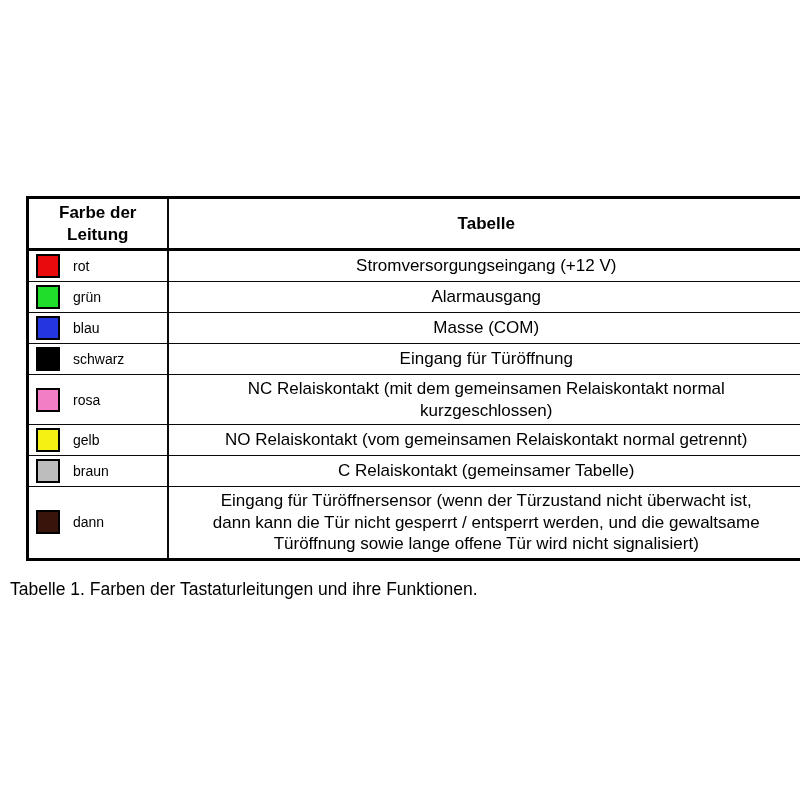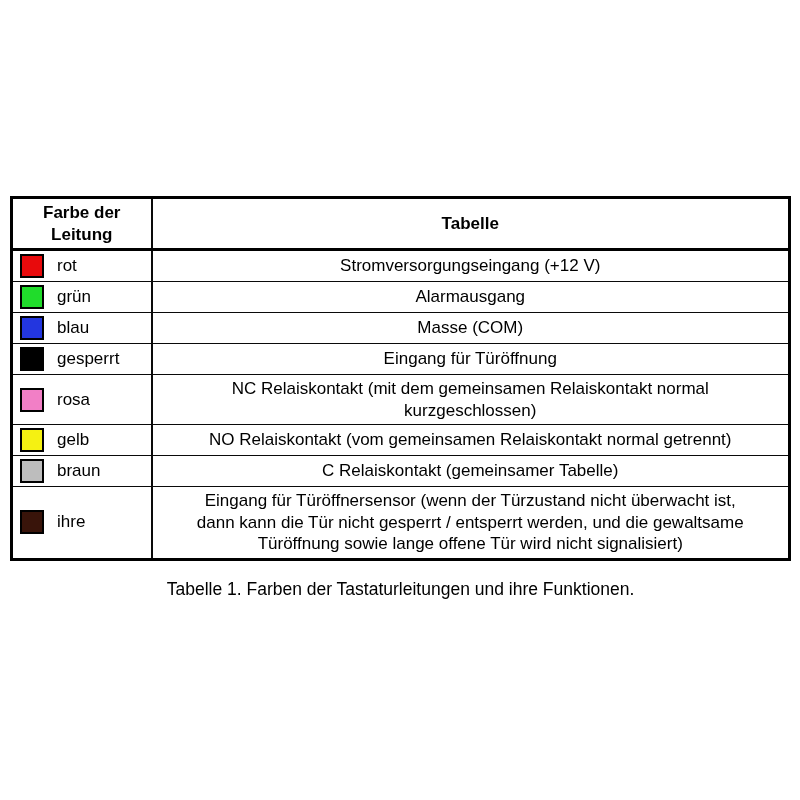--- a/index.html
+++ b/index.html
@@ -11,21 +11,21 @@
   }
   .stage {
     position: relative;
     width: 800px;
     height: 800px;
     background: #ffffff;
     overflow: hidden;
   }
   .tbl-wrap {
     position: absolute;
-    left: 10px;
+    left: 26px;
     top: 196px;
     width: 617px;
   }
   table.wire-table {
     border-collapse: collapse;
     table-layout: fixed;
     width: 781px;
     border: 3px solid #000000;
   }
   table.wire-table col.c1 { width: 140px; }
@@ -41,21 +41,21 @@
   table.wire-table thead th {
     border-bottom: 3px solid #000000;
     font-size: 17px;
     font-weight: bold;
     line-height: 21.5px;
     text-align: center;
     padding: 3px 4px;
   }
   td.color-cell {
     padding: 3px 20px 3px 7px;
-    font-size: 17px;
+    font-size: 14px;
   }
   .color-cell-inner {
     display: flex;
     align-items: center;
     gap: 13px;
   }
   .swatch {
     width: 20px;
     height: 20px;
     border: 2px solid #000000;
@@ -67,21 +67,21 @@
     font-size: 17px;
     line-height: 21.5px;
     padding: 3px 8px;
     white-space: pre-line;
   }
   .caption {
     position: absolute;
     left: 10px;
     top: 579px;
     width: 781px;
-    text-align: center;
+    text-align: left;
     font-size: 17.5px;
     line-height: 21px;
     color: #000000;
   }
 </style>
 </head>
 <body>
 
 <div class="stage">
 
@@ -125,21 +125,21 @@
         <span>blau</span>
       </span>
     </td>
     <td class="function-cell">Masse (COM)</td>
   </tr>
 
   <tr>
     <td class="color-cell">
       <span class="color-cell-inner">
         <span class="swatch" style="background: rgb(0, 0, 0);"></span>
-        <span>gesperrt</span>
+        <span>schwarz</span>
       </span>
     </td>
     <td class="function-cell">Eingang für Türöffnung</td>
   </tr>
 
   <tr>
     <td class="color-cell">
       <span class="color-cell-inner">
         <span class="swatch" style="background: rgb(242, 127, 198);"></span>
         <span>rosa</span>
@@ -166,21 +166,21 @@
         <span>braun</span>
       </span>
     </td>
     <td class="function-cell">C Relaiskontakt (gemeinsamer Tabelle)</td>
   </tr>
 
   <tr>
     <td class="color-cell">
       <span class="color-cell-inner">
         <span class="swatch" style="background: rgb(57, 20, 10);"></span>
-        <span>ihre</span>
+        <span>dann</span>
       </span>
     </td>
     <td class="function-cell">Eingang für Türöffnersensor (wenn der Türzustand nicht überwacht ist,
 dann kann die Tür nicht gesperrt / entsperrt werden, und die gewaltsame
 Türöffnung sowie lange offene Tür wird nicht signalisiert)</td>
   </tr>
 
 </tbody>
     </table>
   </div>

